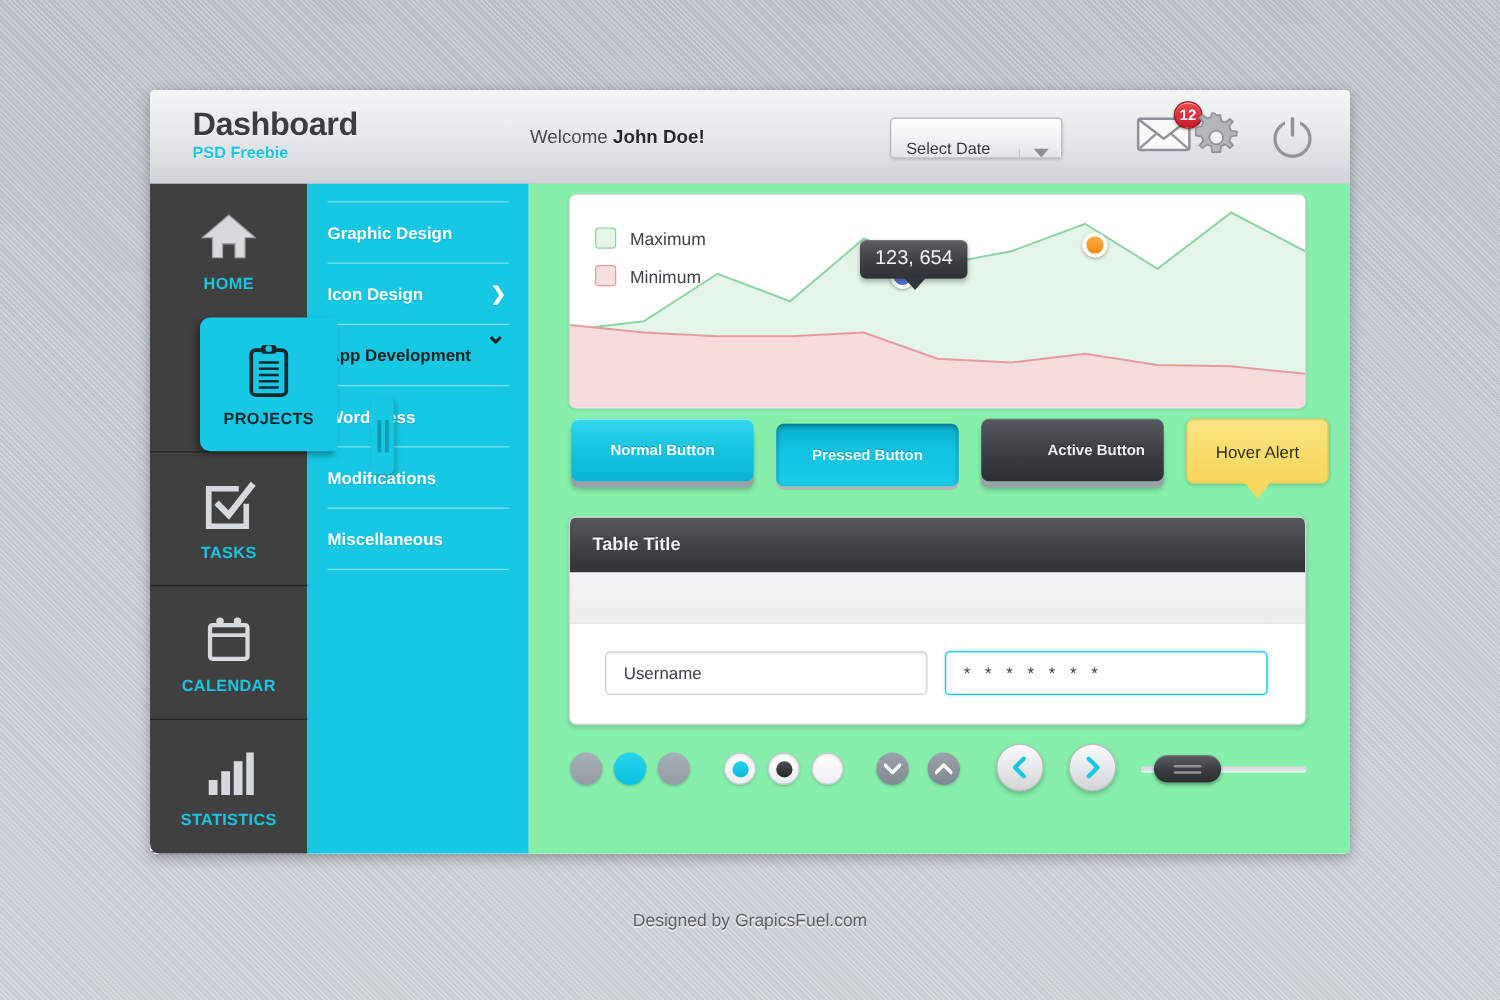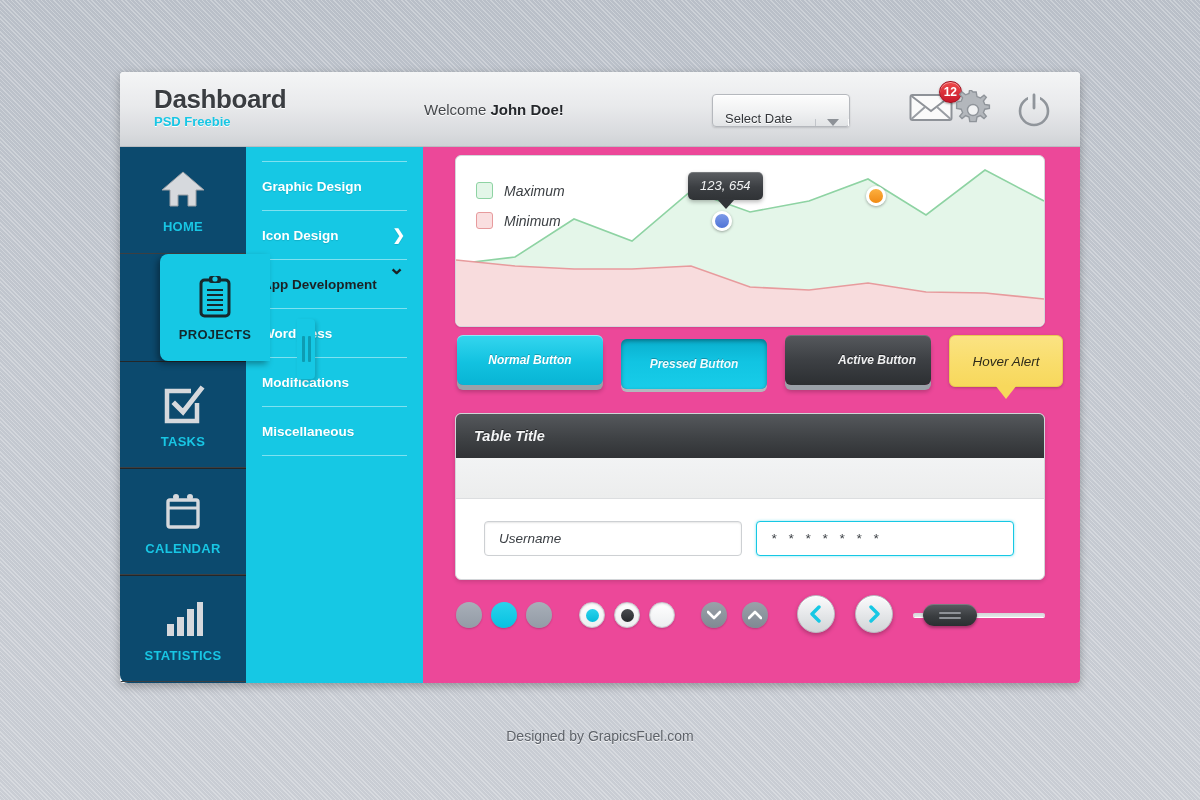--- a/index.html
+++ b/index.html
@@ -84,21 +84,21 @@
     color: #fff; font-size: 12px; font-weight: bold;
     display: flex; align-items: center; justify-content: center;
     box-shadow: 0 1px 2px rgba(0,0,0,0.35), 0 1px 0 rgba(255,255,255,0.45) inset;
     padding: 0 4px; box-sizing: border-box;
   }
 
   
   .sidebar {
     position: absolute; left: 0; top: 75px;
     width: 126px; height: 536px;
-    background: #0c4a6e;
+    background: #404040;
     border-bottom-left-radius: 8px;
   }
   .side-item {
     position: relative;
     height: 107px;
     border-bottom: 1px solid #3c3f42;
     border-top: 1px solid #242628;
     display: flex; flex-direction: column;
     align-items: center; justify-content: center;
     box-sizing: border-box;
@@ -151,22 +151,21 @@
     display: flex; align-items: center; justify-content: center; gap: 3px;
   }
   .drag-handle span {
     display: block; width: 3px; height: 26px; background: #0e9cb2; border-radius: 1px;
   }
 
   
   .content {
     position: absolute; left: 303px; top: 75px;
     width: 657px; height: 536px;
-    background: #ec4899;
-    font-style: italic;
+    background: #86efac;
   }
 
   
   .chart-card {
     position: absolute; left: 32px; top: 85px;
     width: 588px; height: 170px;
     background: #fff;
     border: 1px solid #d4d7da; border-radius: 6px;
     box-shadow: 0 1px 2px rgba(0,0,0,0.10);
     overflow: hidden;
@@ -176,25 +175,25 @@
   .legend-row { display: flex; align-items: center; margin-bottom: 13px; }
   .legend-sw {
     width: 17px; height: 17px; border-radius: 3px; margin-right: 11px;
     box-sizing: border-box;
   }
   .legend-sw.max { background: #e3f6e8; border: 1px solid #8ed3a3; }
   .legend-sw.min { background: #fadfe0; border: 1px solid #e79b9d; }
   .legend-text { font-size: 14px; color: #3b3f43; }
 
   .tooltip {
-    position: absolute; left: 232px; top: 16px; z-index: 6;
+    position: absolute; left: 232px; top: 36px; z-index: 6;
     padding: 6px 12px 7px;
     background: linear-gradient(180deg, #5b5e62 0%, #3b3e42 55%, #303336 100%);
     border-radius: 5px;
-    color: #f2f3f4; font-size: 13px;
+    color: #f2f3f4; font-size: 16px;
     box-shadow: 0 2px 4px rgba(0,0,0,0.28), 0 1px 0 rgba(255,255,255,0.18) inset;
   }
   .tooltip::after {
     content: ""; position: absolute; left: 50%; margin-left: -8px; bottom: -9px;
     border-left: 9px solid transparent; border-right: 9px solid transparent;
     border-top: 10px solid #323539;
   }
   .dot {
     position: absolute; z-index: 5;
     width: 20px; height: 20px; border-radius: 50%;

